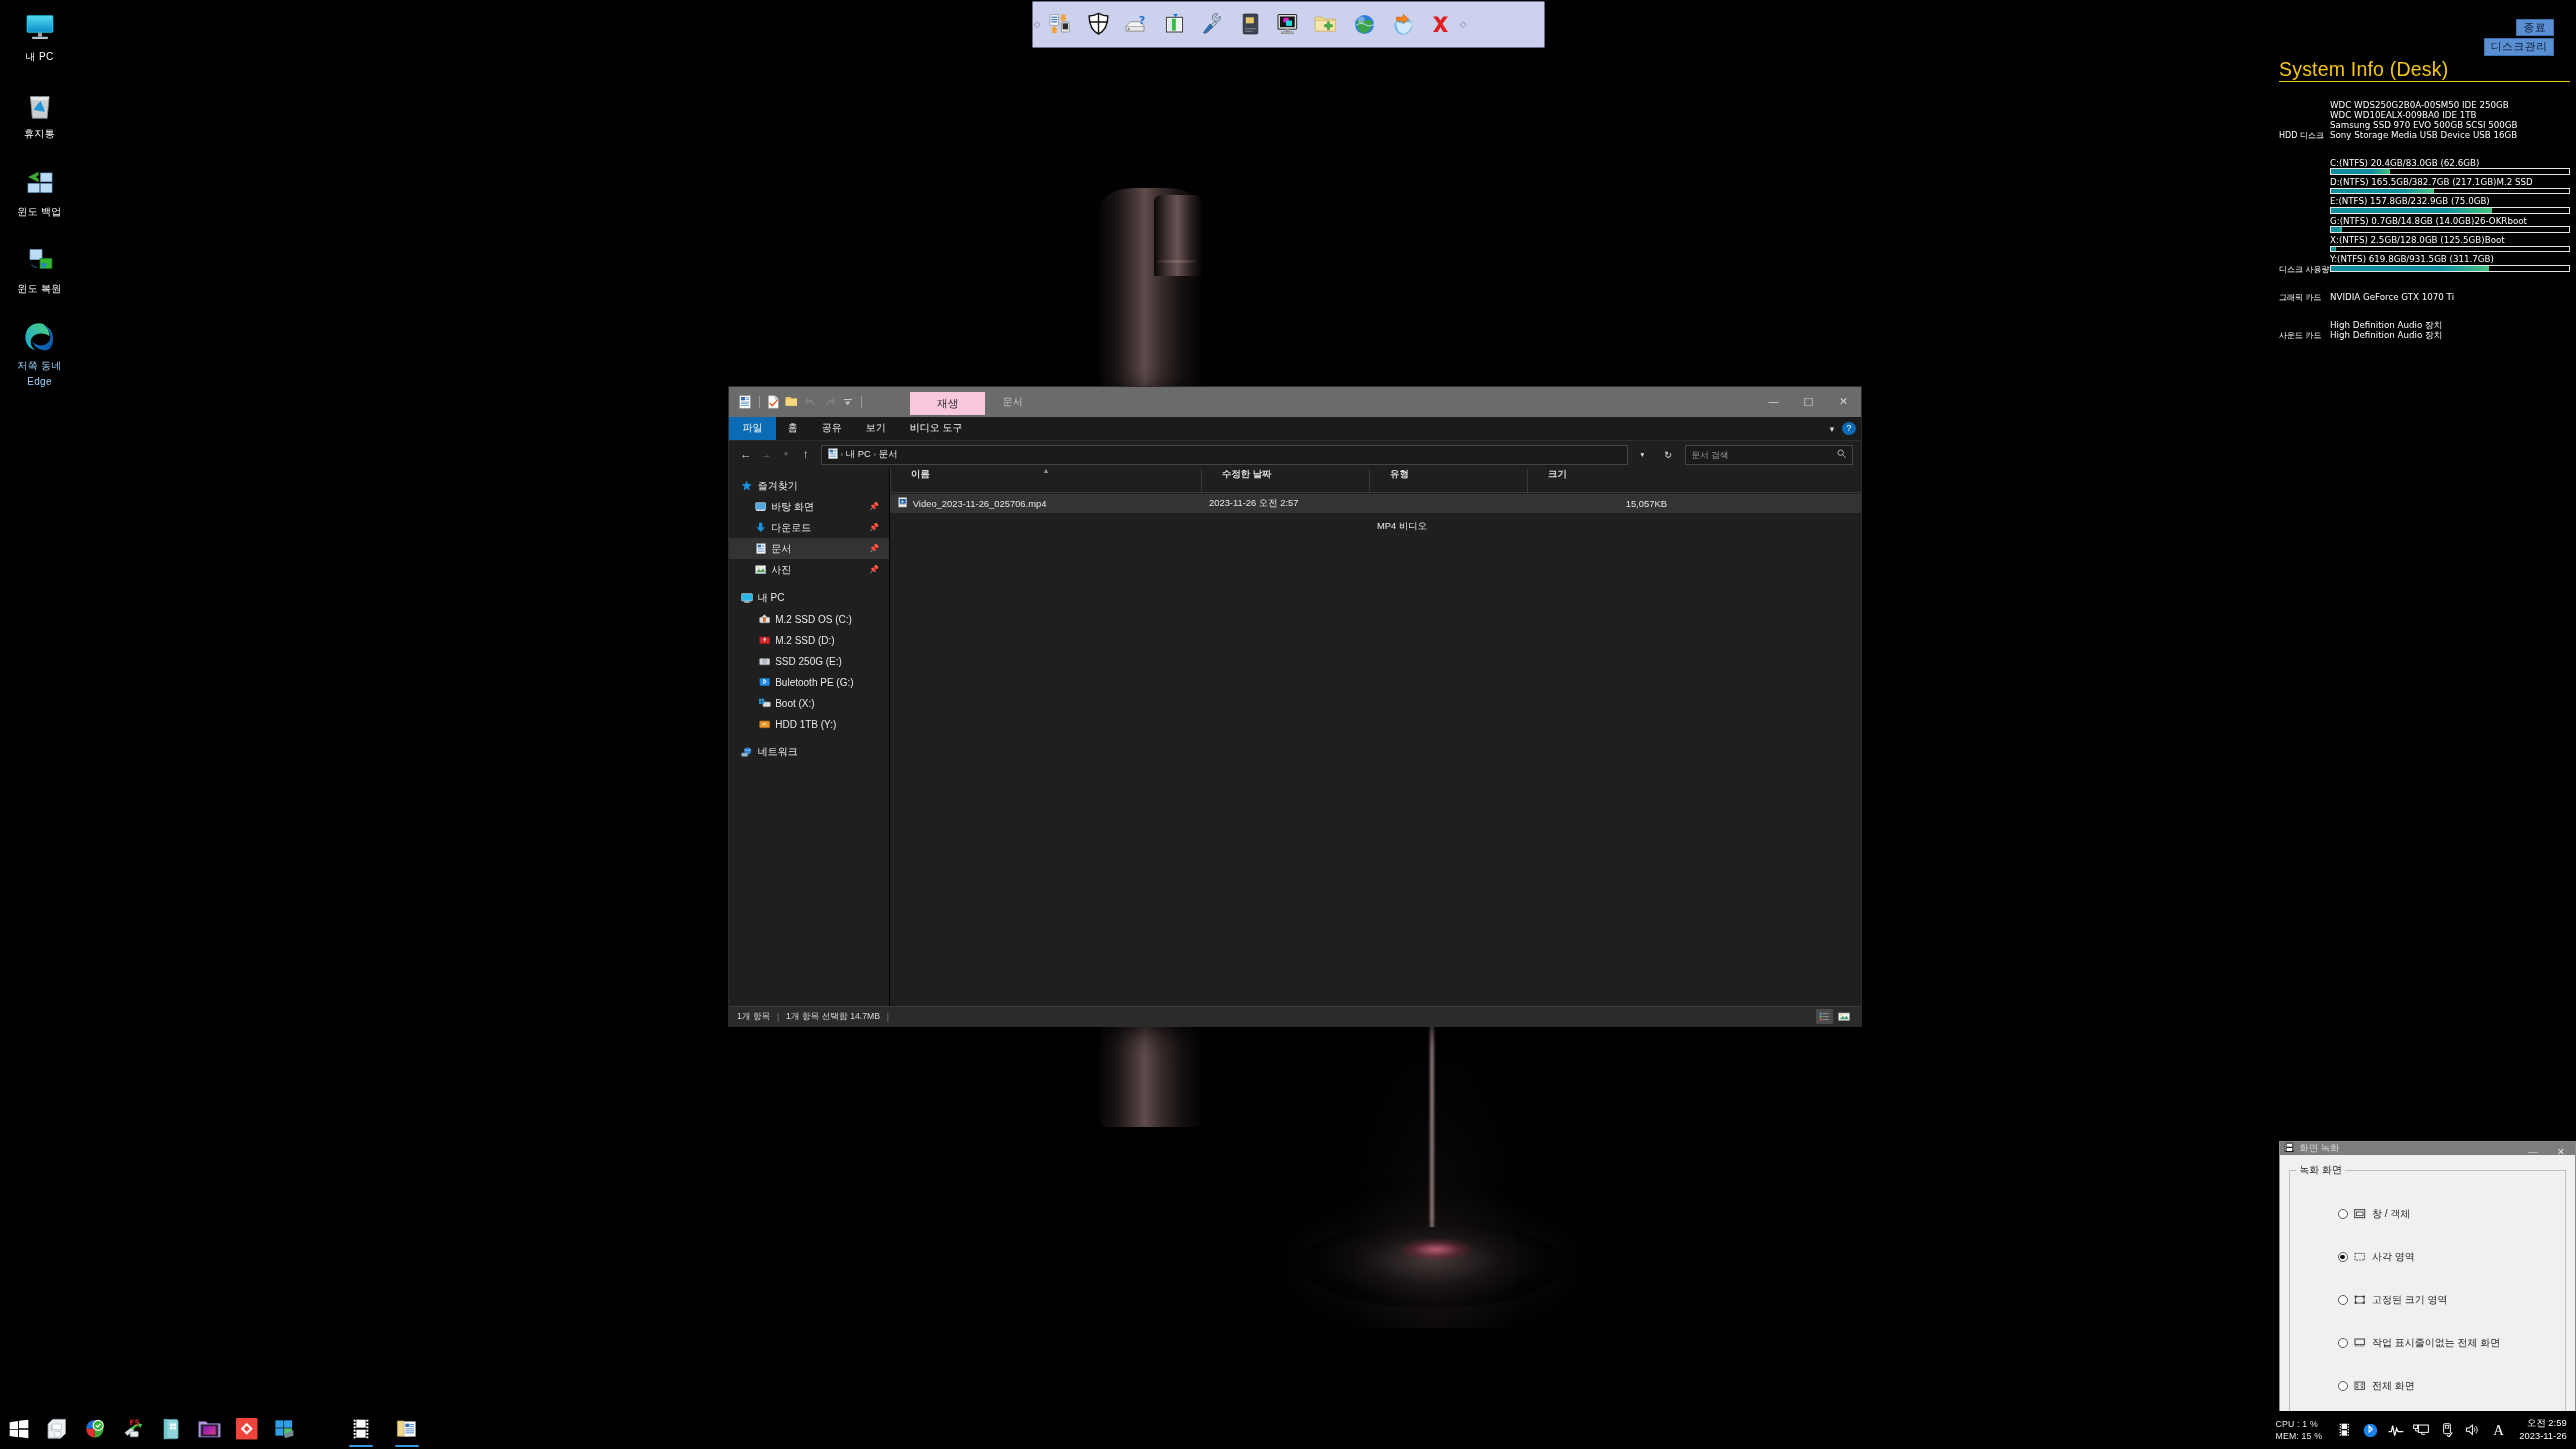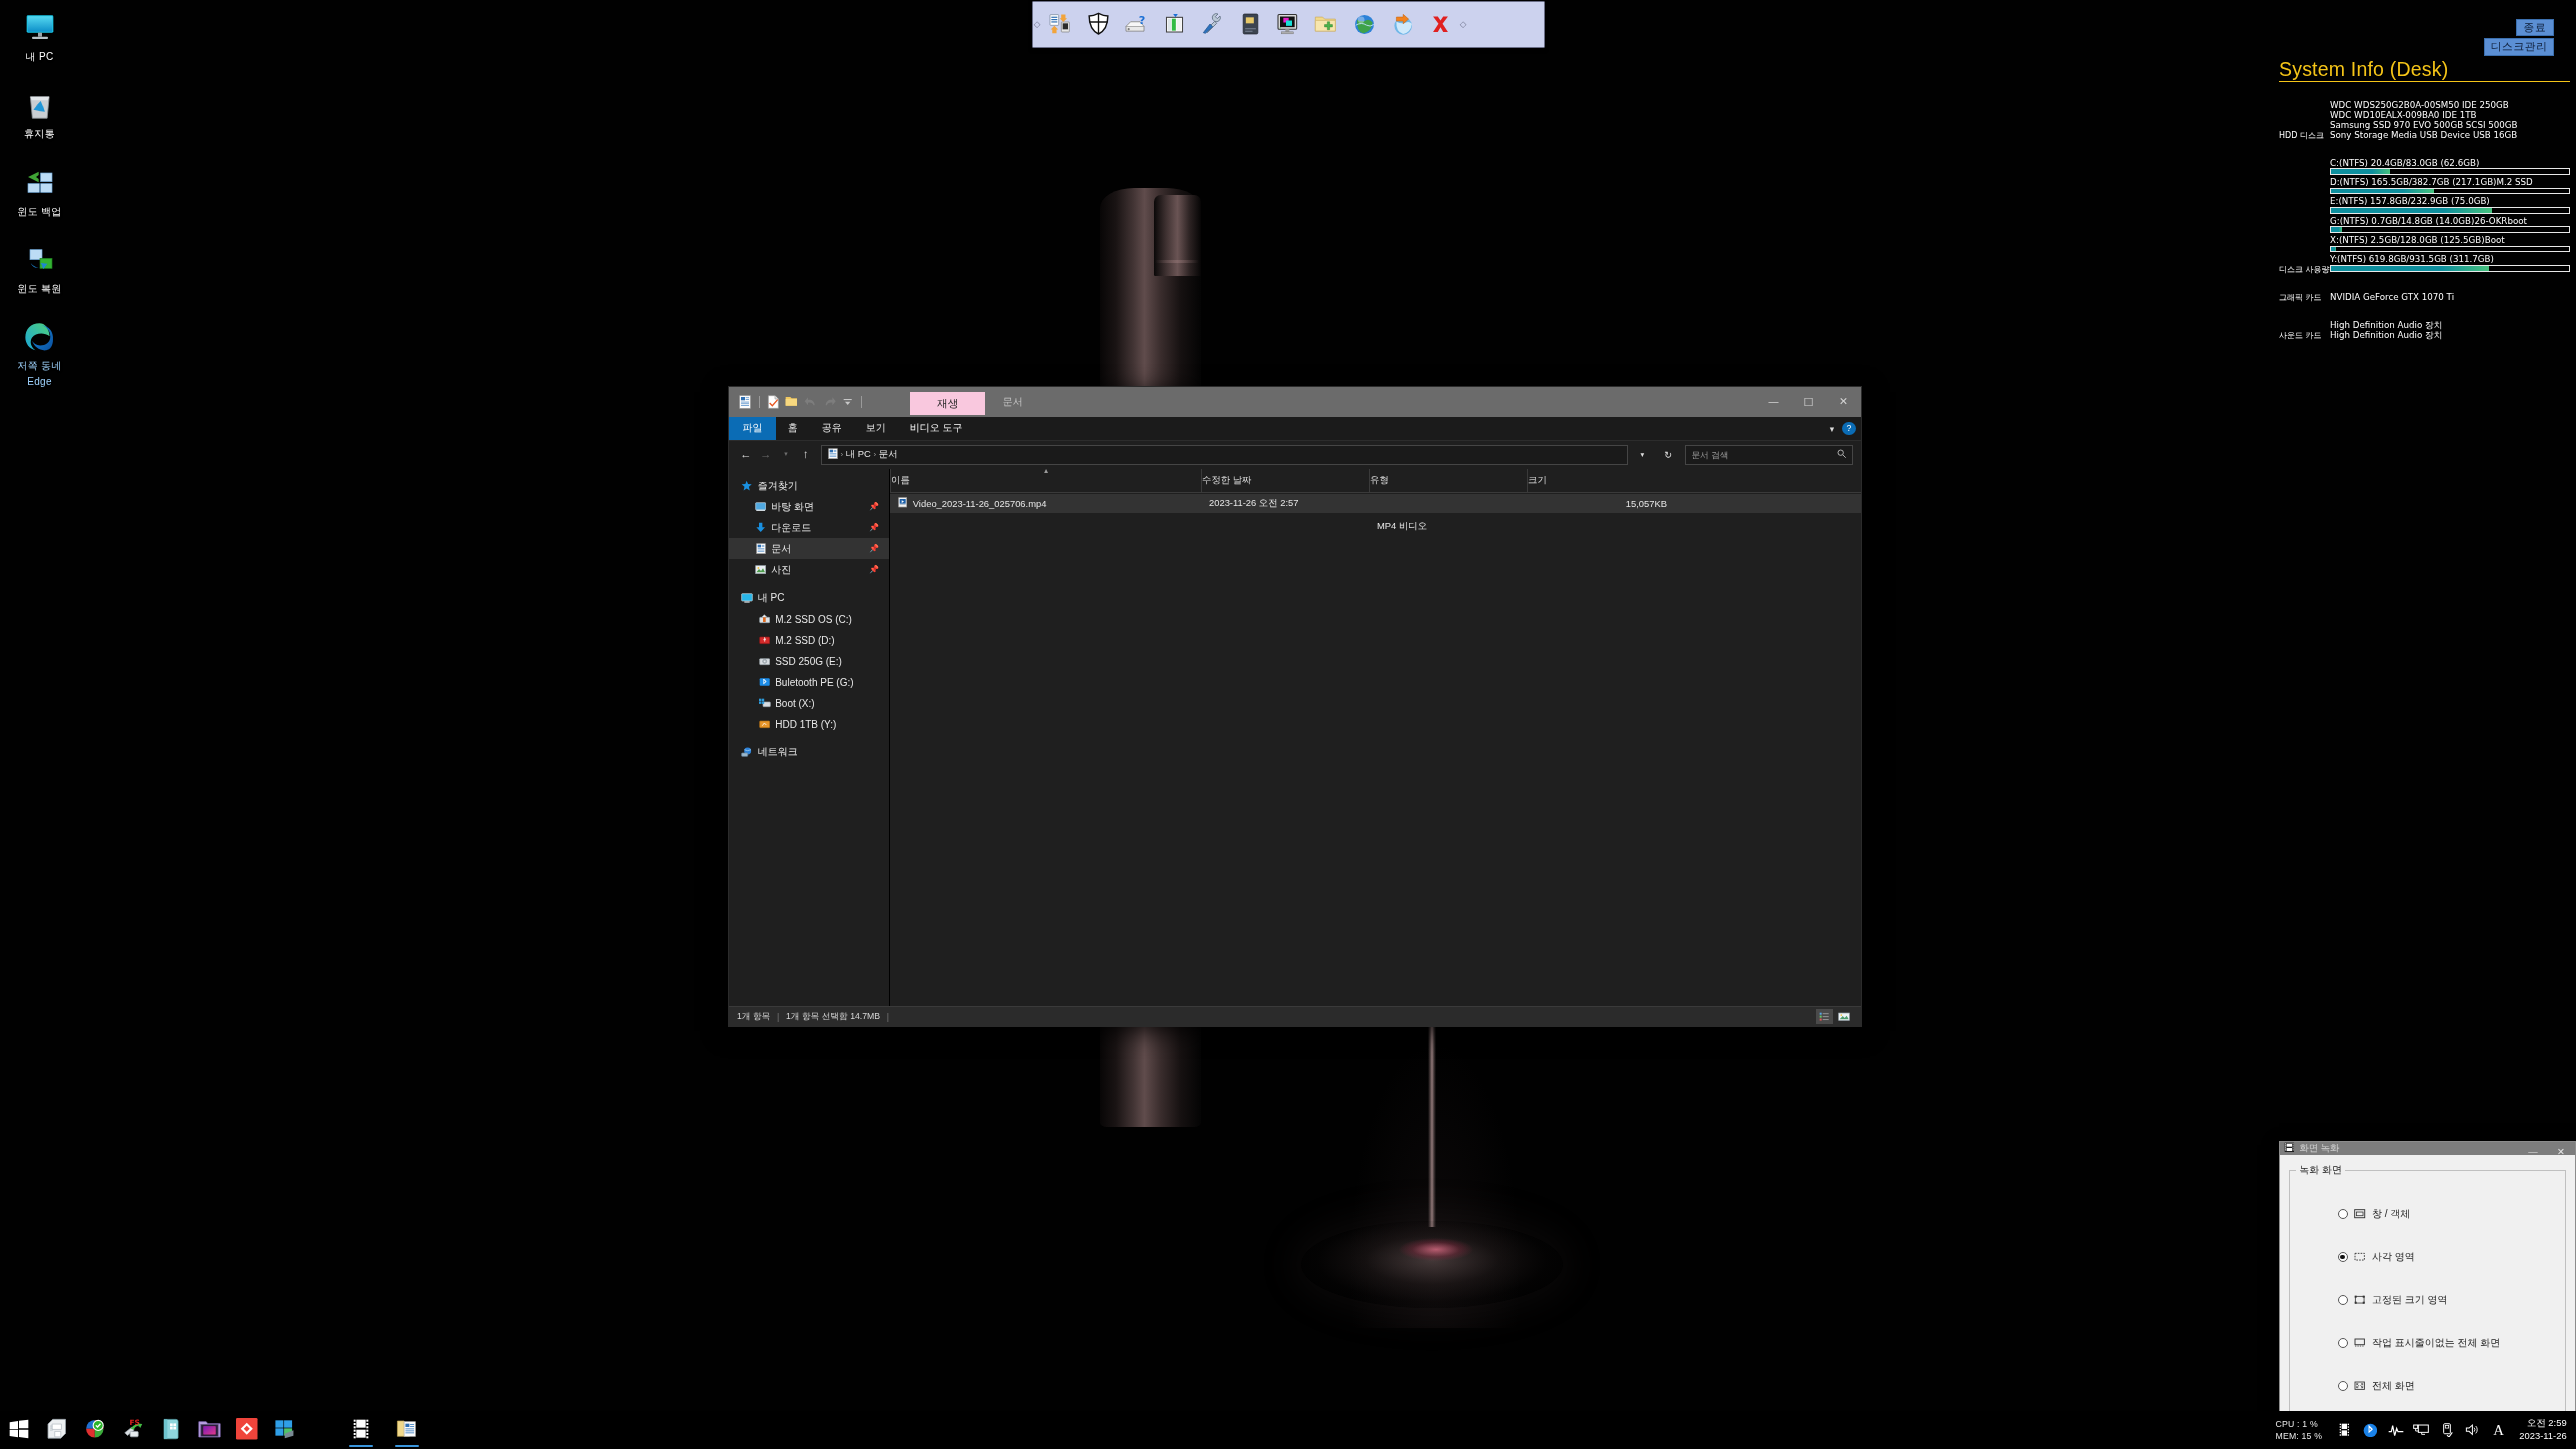--- a/index.html
+++ b/index.html
@@ -199,22 +199,22 @@
   .ind-2{ padding-left:29.5px; }
   .nav-gap{ height:7.4px; }
 
   
   #filepane{ flex:1; display:flex; flex-direction:column; background:#1f1f1f; }
   #col-header{
     height:24px; background:#1f1f1f; display:flex; align-items:center;
     border-bottom:0.7px solid #3a3a3a; position:relative;
   }
   .col{
-    height:24px; display:flex; align-items:center; color:#dcdcdc; font-size:9.4px;
-    border-left:0.7px solid #3a3a3a; padding-left:0; cursor:pointer; position:relative;
+    height:24px; display:flex; color:#dcdcdc; font-size:9.4px;
+    border-left:0.7px solid #3a3a3a; padding-left:20px; cursor:pointer; position:relative;font-weight:bold;
   }
   .col:first-child{ border-left:0.7px solid #3a3a3a; }
   .col .sortcaret{
     position:absolute; left:50%; top:-0.7px; transform:translateX(-50%);
     color:#9a9a9a; font-size:6.7px;
   }
   .col.w-name{ width:311px; }
   .col.w-date{ width:168px; }
   .col.w-type{ width:158px; }
   .col.w-size{ width:148px; }

